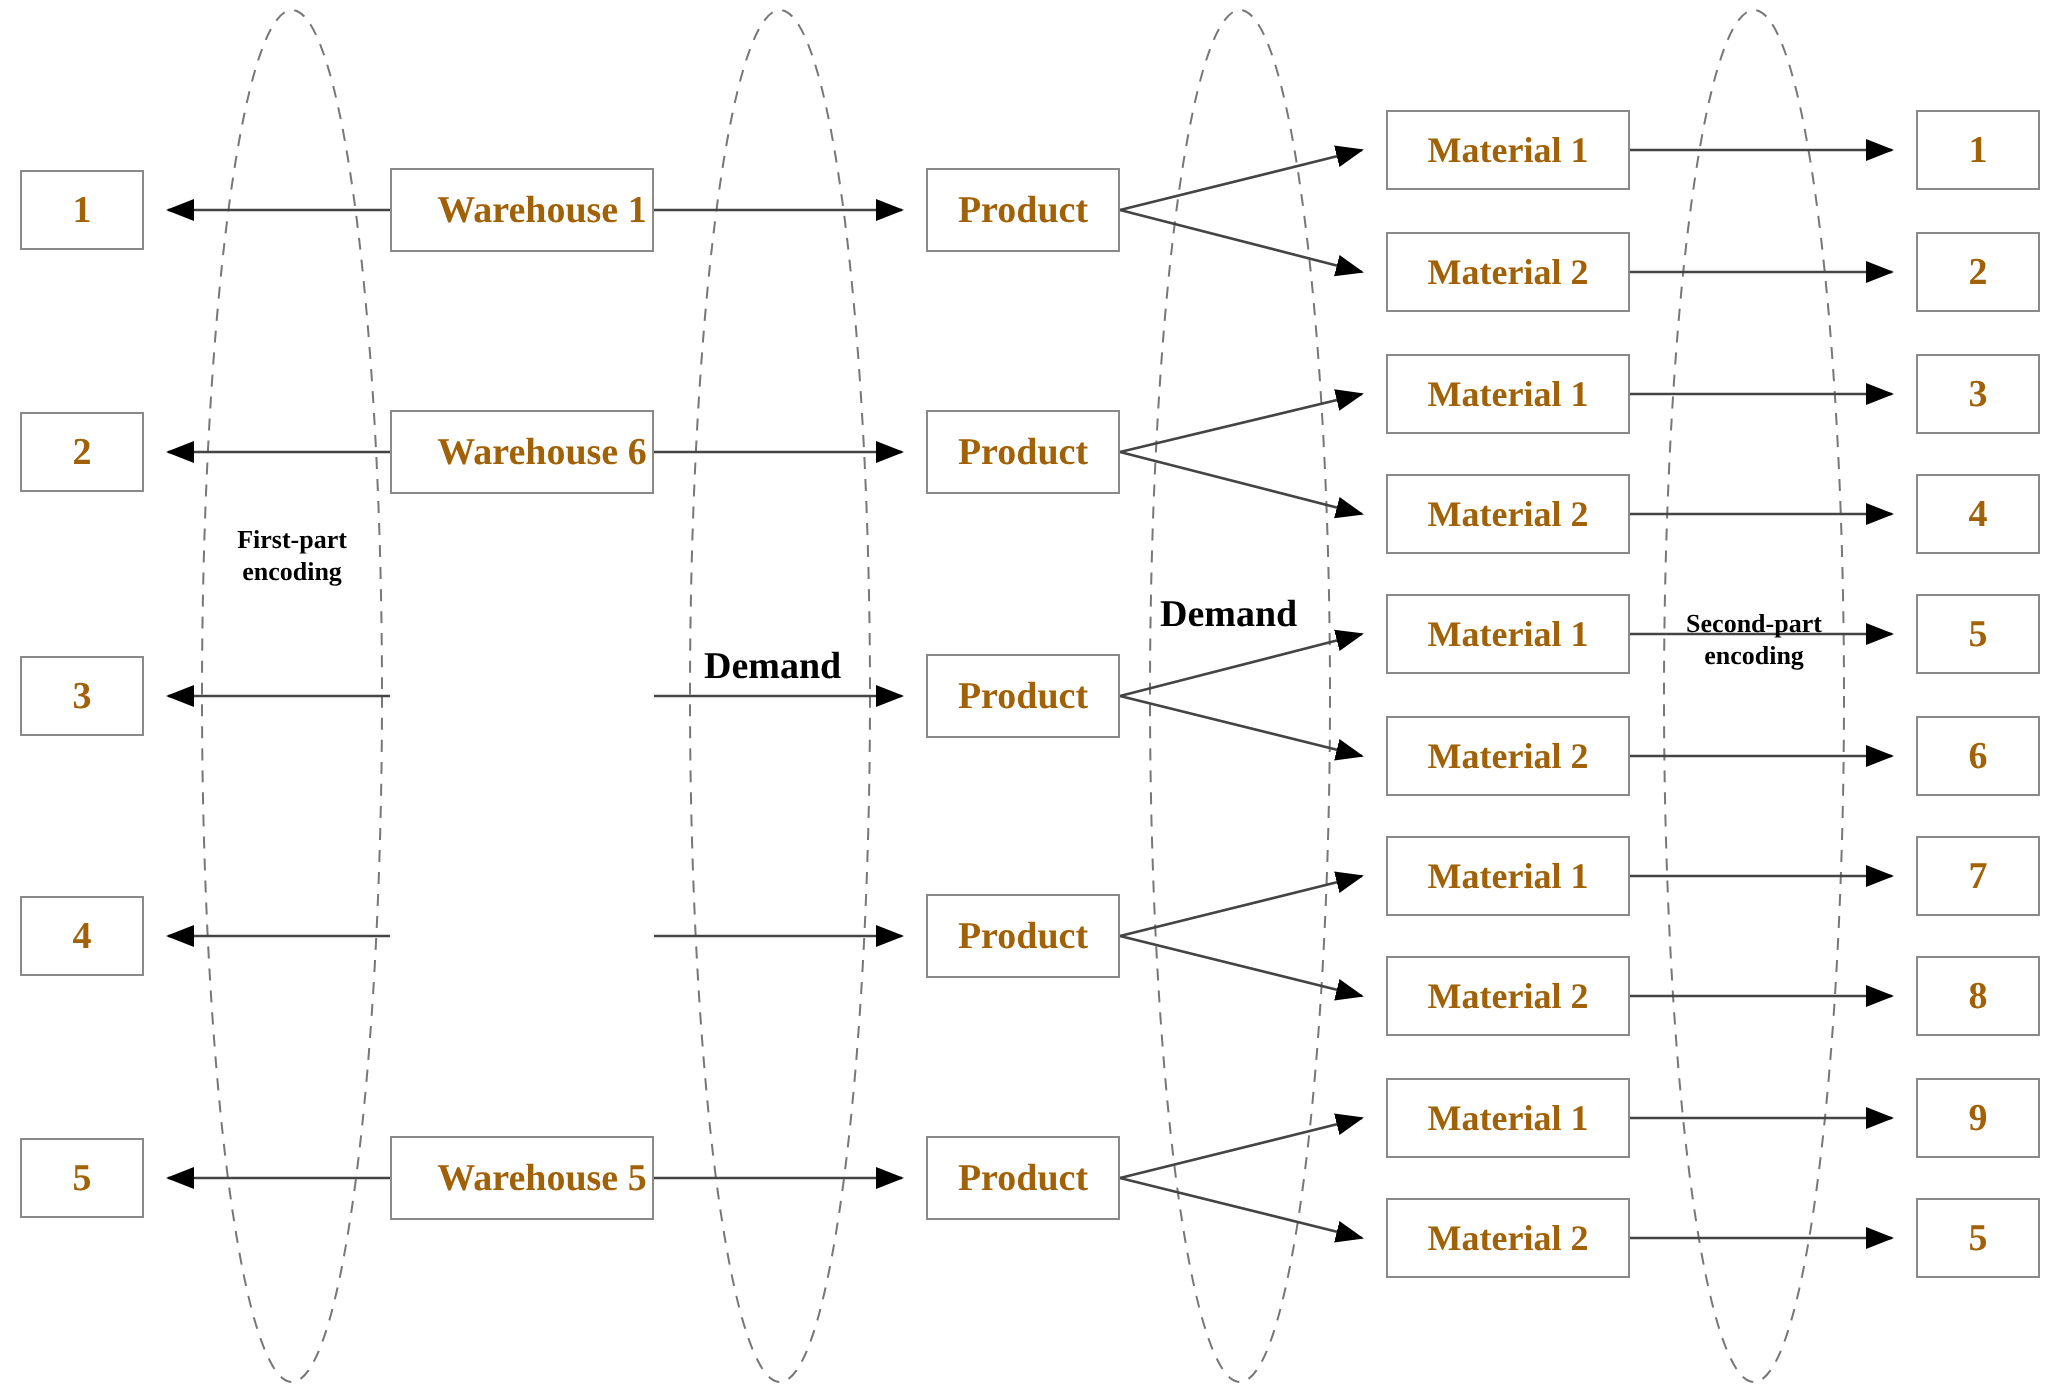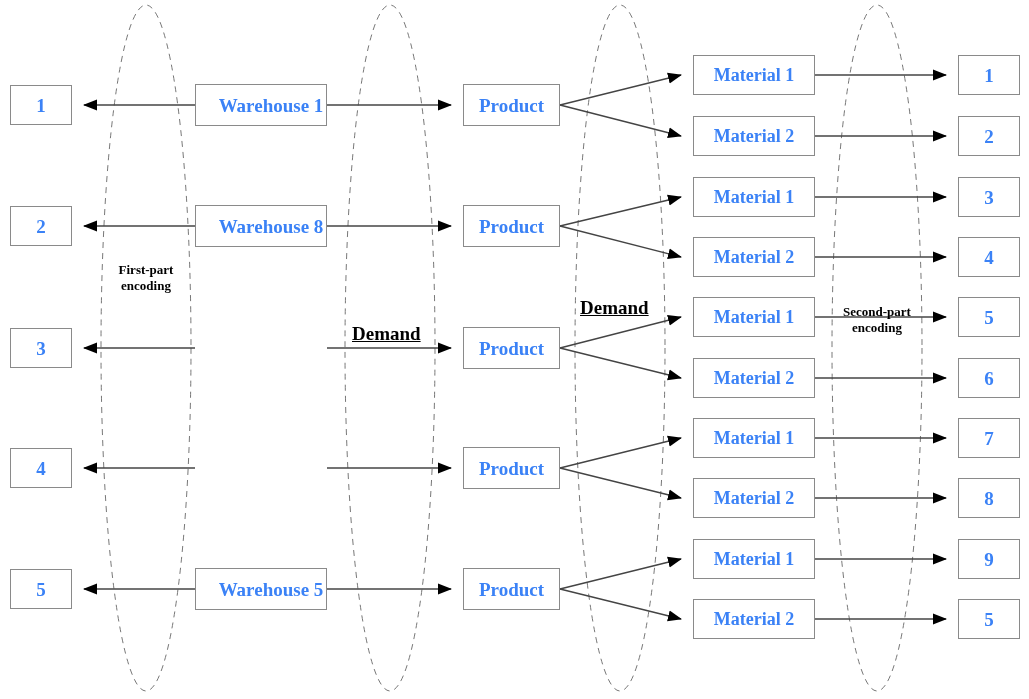--- a/index.html
+++ b/index.html
@@ -1,28 +1,28 @@
 <!DOCTYPE html>
 <html><head>
 <meta charset="utf-8">
 <style>
   html,body{margin:0;padding:0;background:#ffffff;}
   #stage{position:relative;width:1029px;height:699px;background:#ffffff;
          font-family:"Liberation Serif","DejaVu Serif",serif;overflow:hidden;}
   #wires{position:absolute;left:0;top:0;width:1029px;height:699px;}
   .box{position:absolute;box-sizing:border-box;border:1px solid #8a8a8a;
        background:#ffffff;display:flex;align-items:center;justify-content:center;
-       font-weight:bold;color:#3b82f6;line-height:1;white-space:nowrap;}
+       font-weight:bold;color:#a16207;line-height:1;white-space:nowrap;}
   .num-box{width:62px;height:40px;font-size:19px;}
   .wh-box{width:132px;height:42px;font-size:19px;padding-left:20px;}
   .pr-box{width:97px;height:42px;font-size:19px;}
   .mat-box{width:122px;height:40px;font-size:18px;}
   .lbl{position:absolute;font-weight:bold;color:#000;text-align:center;
        white-space:nowrap;line-height:1.05;}
-  .lbl-demand{font-size:19px;text-decoration:underline;}
+  .lbl-demand{font-size:19px;}
   .lbl-enc{font-size:13px;white-space:normal;width:76px;line-height:1.25;}
 </style>
 </head>
 <body>
 
 <div id="stage">
 
   <svg id="wires" viewBox="0 0 1029 699" preserveAspectRatio="none">
     <defs>
       <marker id="ar" markerWidth="14" markerHeight="12" refX="13" refY="6" orient="auto" markerUnits="userSpaceOnUse">
@@ -88,21 +88,21 @@
       <span>4</span>
     </div>
   <div class="box num-box" style="left:10px;top:569px">
       <span>5</span>
     </div>
 
   <div class="box wh-box" style="left:195px;top:84px">
       <span>Warehouse 1</span>
     </div>
   <div class="box wh-box" style="left:195px;top:205px">
-      <span>Warehouse 8</span>
+      <span>Warehouse 6</span>
     </div>
   <div class="box wh-box" style="left:195px;top:568px">
       <span>Warehouse 5</span>
     </div>
 
   <div class="box pr-box" style="left:463px;top:84px">
       <span>Product</span>
     </div>
   <div class="box pr-box" style="left:463px;top:205px">
       <span>Product</span>

